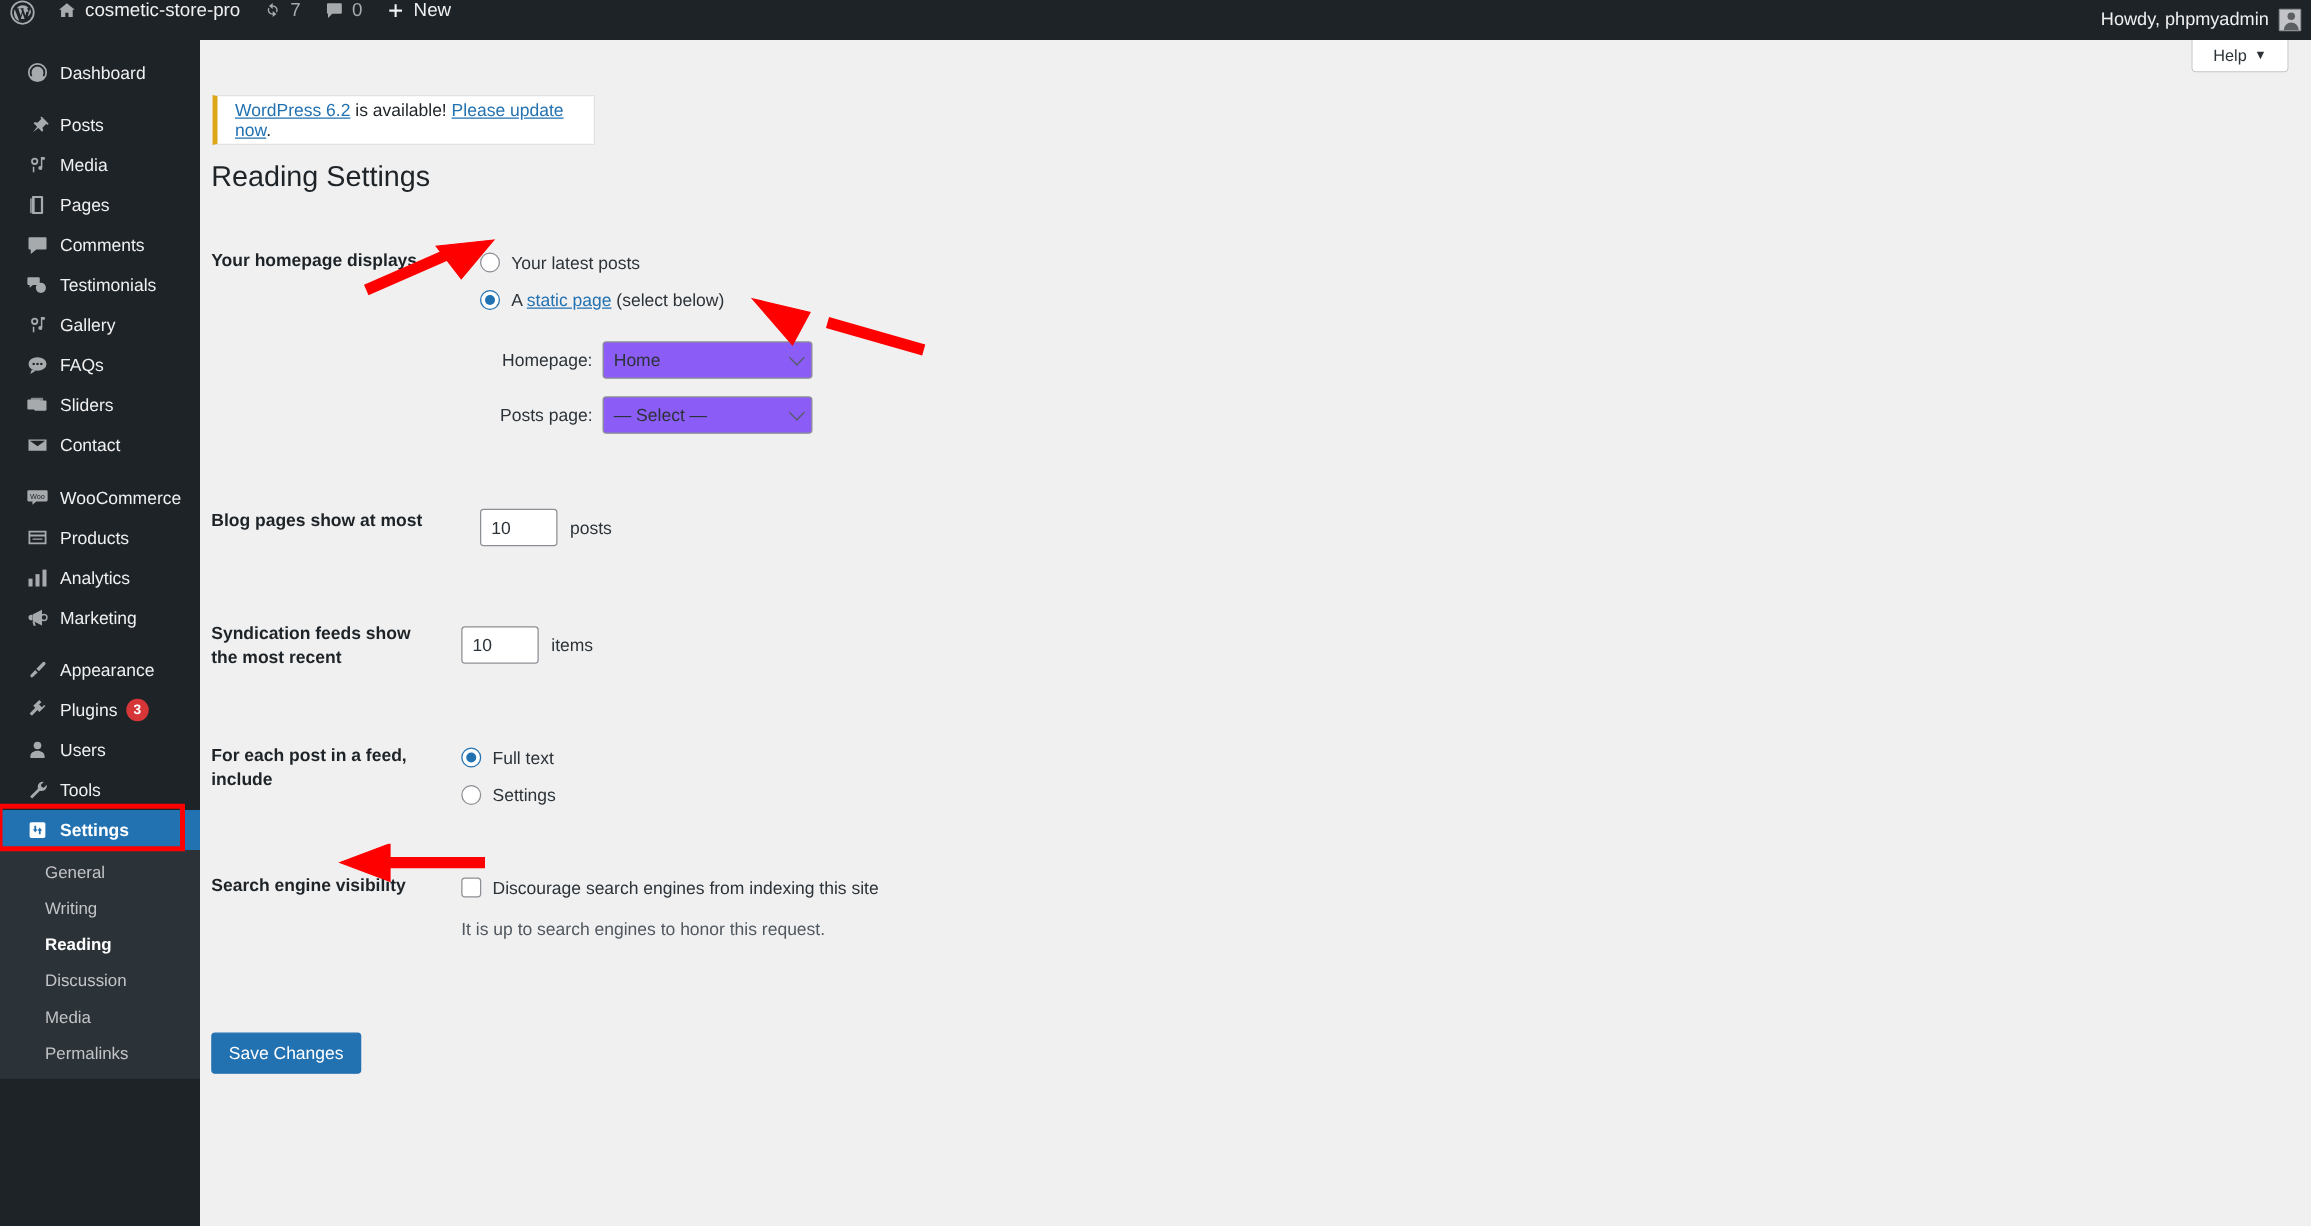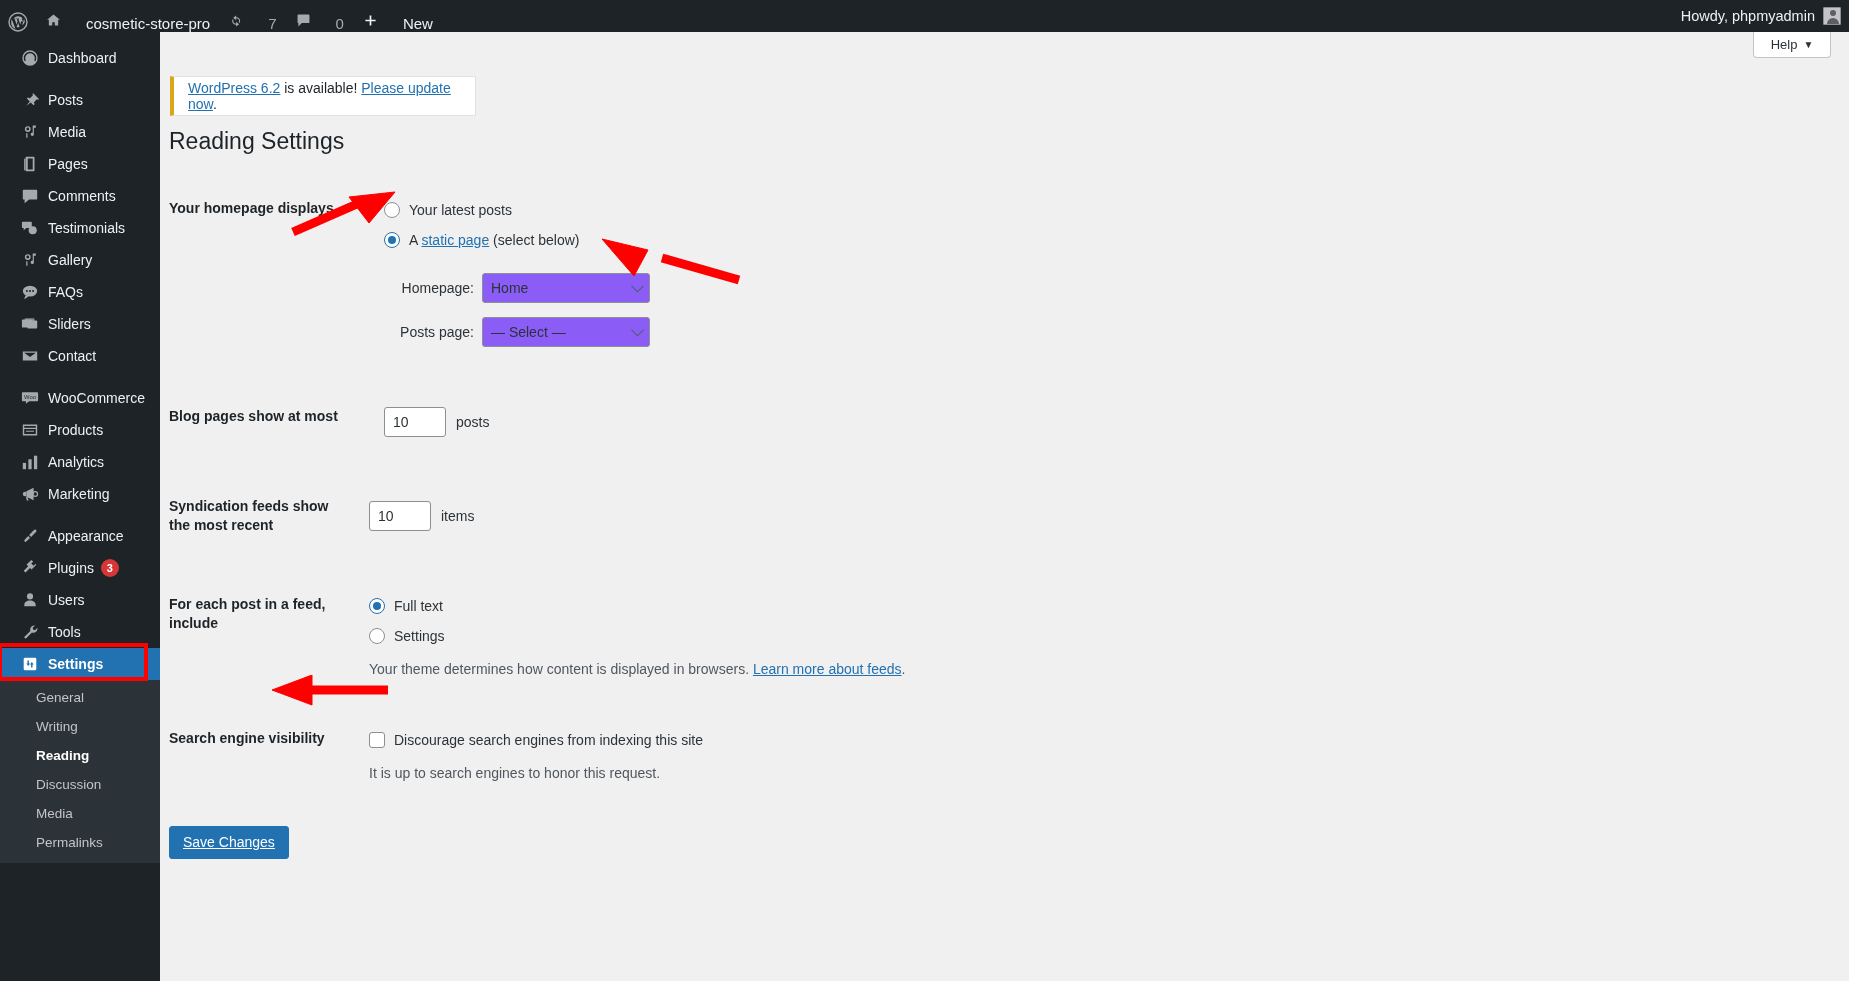--- a/index.html
+++ b/index.html
@@ -16,24 +16,24 @@
   #adminbar {
     position: absolute; top: 0; left: 0;
     width: 1849px; height: 32px;
     background: #1d2327;
     color: #f0f0f1;
     display: flex; align-items: center;
     font-size: 15px;
     z-index: 30;
   }
   .ab-item {
-    display: flex; align-items: flex-end;
+    display: flex; align-items: flex-start;
     height: 32px; padding: 0 9px;
     color: #f0f0f1; text-decoration: none;
-    white-space: nowrap; gap: 24px;
+    white-space: nowrap; gap: 6px;
     font-size: 15px;
   }
   .ab-logo { padding-left: 8px; padding-right: 8px; }
   .ab-count { color: #a7aaad; }
   .ab-right { margin-left: auto; display: flex; align-items: center; padding-right: 8px; }
   .avatar-box {
     width: 18px; height: 18px; margin-left: 8px;
     background: #c3c4c7; border: 1px solid #8c8f94;
     position: relative; overflow: hidden; border-radius: 1px;
   }
@@ -504,37 +504,36 @@
       <div class="th" style="width:190px;min-width:190px;">For each post in a feed, include</div>
       <div class="td">
         <div class="radio-line">
           <span class="rdo checked"></span>
           <span class="lbl">Full text</span>
         </div>
         <div class="radio-line">
           <span class="rdo"></span>
           <span class="lbl">Settings</span>
         </div>
-        <div class="help-text"><span>Your theme determines how content is displayed in browsers. </span><a href="#">Learn more about feeds</a><span>.</span></div>
       </div>
     </div>
 
     <div class="row" style="margin-top:22px;">
       <div class="th" style="width:190px;min-width:190px;">Search engine visibility</div>
       <div class="td">
         <div class="radio-line">
           <span class="cbx"></span>
           <span class="lbl">Discourage search engines from indexing this site</span>
         </div>
         <div class="help-text">It is up to search engines to honor this request.</div>
       </div>
     </div>
   </div>
 
-  <button class="save-btn" style="top:794px;text-decoration:underline;">Save Changes</button>
+  <button class="save-btn" style="top:794px;">Save Changes</button>
 </div>
 
 <div class="hl-box" style="left:-2px; top:643px; width:150px; height:38px;"></div>
 
 <svg class="anno" style="left:285px; top:190px;" width="125" height="50" viewBox="0 0 125 50">
   <g fill="#ff0000" stroke="#ff0000">
     <line x1="8" y1="42" x2="72" y2="14" stroke-width="9" stroke-linecap="butt"></line>
     <polygon points="110,2 64,7 84,33"></polygon>
   </g>
 </svg>

